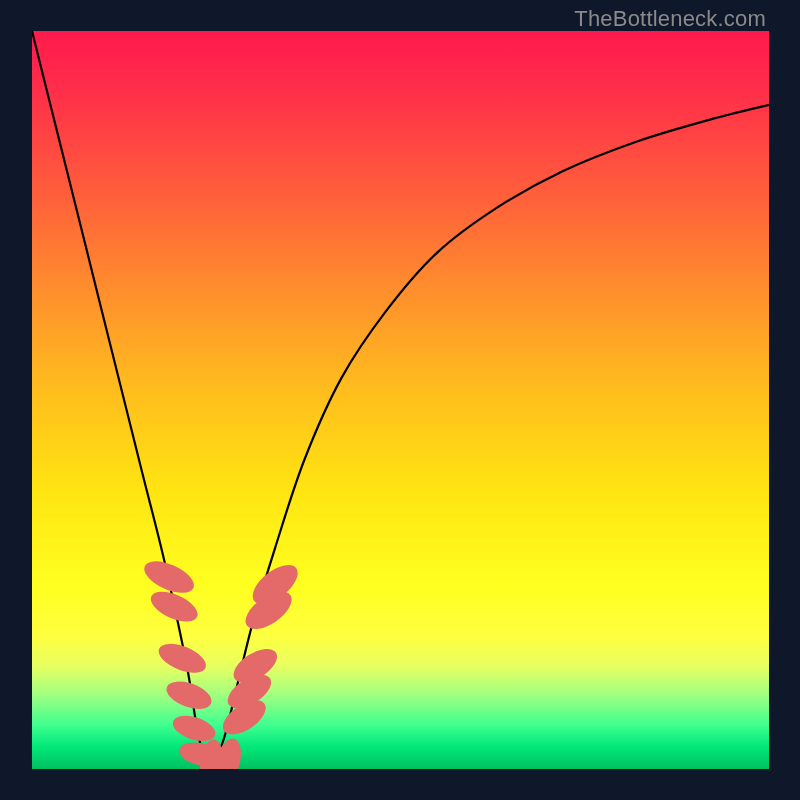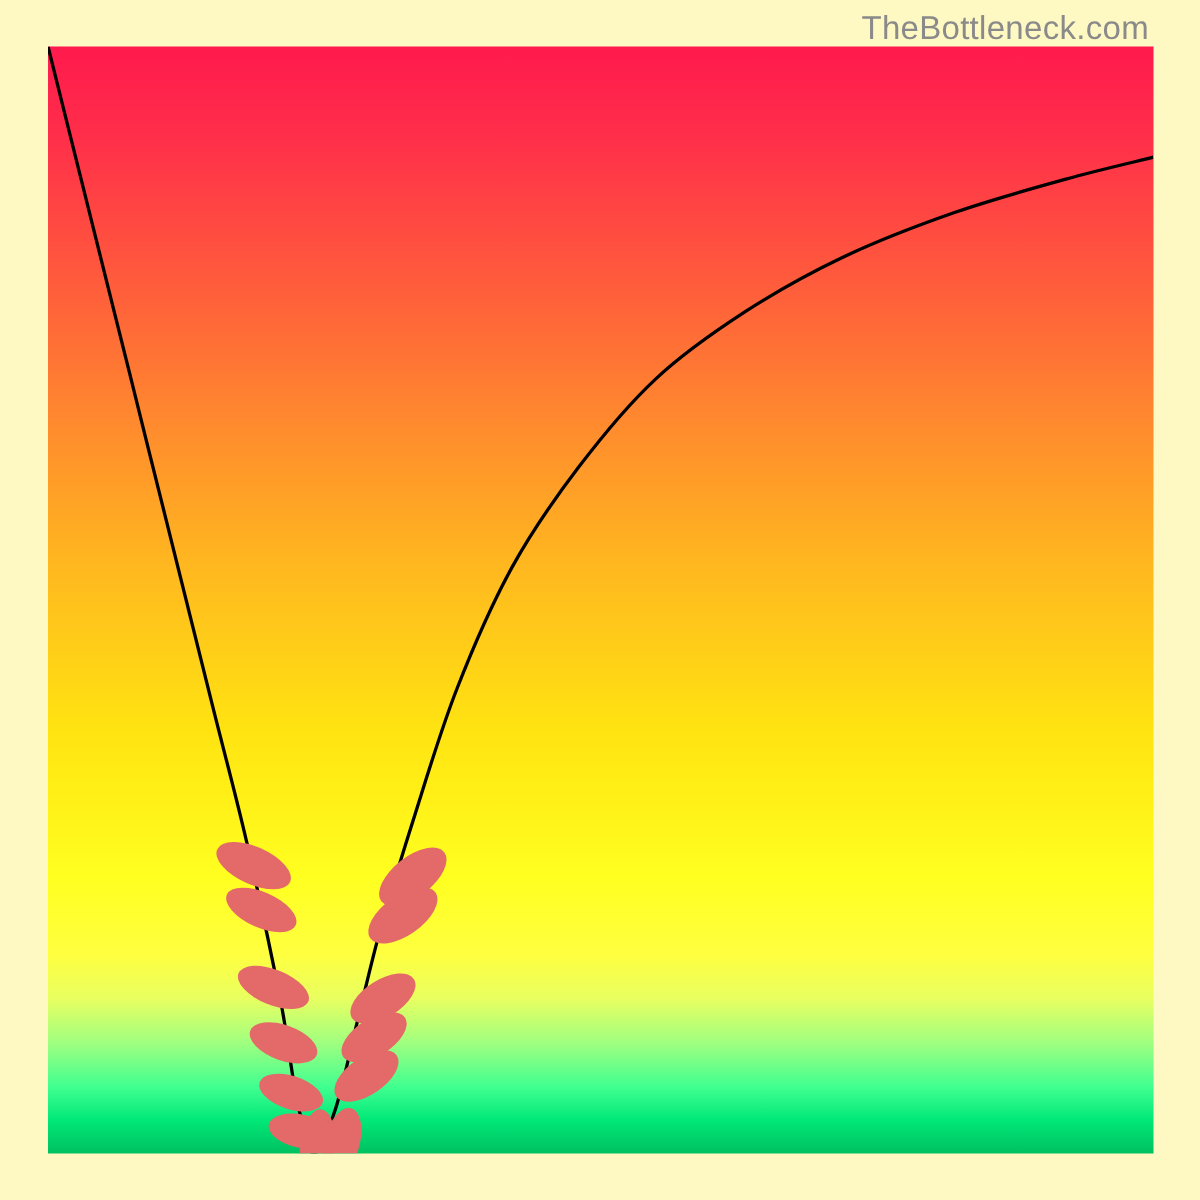--- a/index.html
+++ b/index.html
@@ -10,21 +10,21 @@
     background: #000;
     overflow: hidden;
     font-family: Arial, Helvetica, sans-serif;
   }
   .frame {
     position: absolute;
     top: 0;
     left: 0;
     width: 800px;
     height: 800px;
-    background: #fef9c3;
+    background: #0f172a;
   }
   .plot {
     position: absolute;
     top: 31px;
     left: 32px;
     width: 737px;
     height: 738px;
     background: linear-gradient(to bottom,
       #ff1a4d 0%,
       #ff2e4a 8%,

